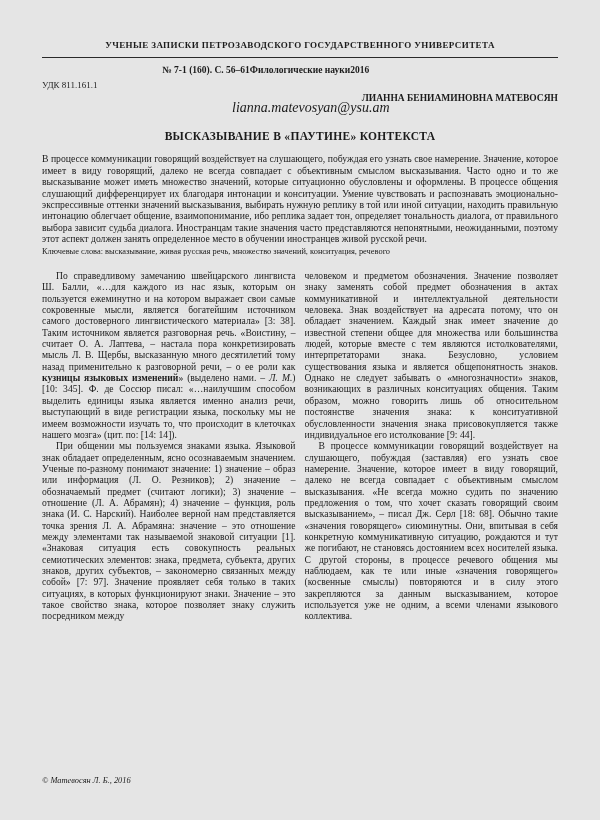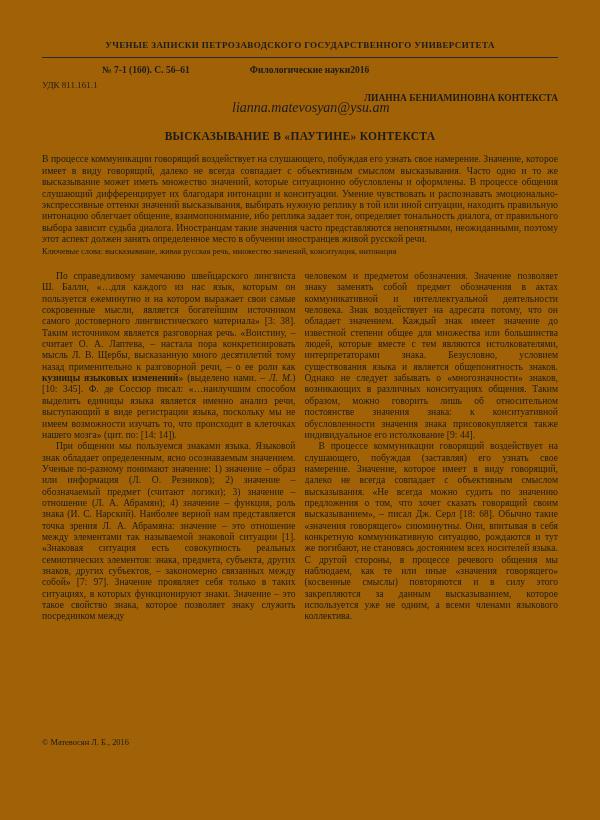--- a/index.html
+++ b/index.html
@@ -5,21 +5,21 @@
   html, body {
     margin: 0; padding: 0;
     background: #ffffff;
   }
   .page {
     width: 600px;
     height: 820px;
     position: relative;
     box-sizing: border-box;
     padding: 40px 42px 0 42px;
-    background: #a16207;
+    background: #e5e5e5;
     color: #1b1b1b;
     font-family: "Liberation Serif", serif;
     overflow: hidden;
   }
   .journal-title {
     text-align: center;
     font-weight: bold;
     font-size: 9px;
     letter-spacing: 0.4px;
     white-space: nowrap;
@@ -30,21 +30,21 @@
     margin: 7px 0 0 0;
   }
   .meta-row {
     display: grid;
     grid-template-columns: 1fr auto 1fr;
     align-items: baseline;
     font-weight: bold;
     font-size: 9.5px;
     margin-top: 7px;
   }
-  .meta-row .issue { text-align: center; }
+  .meta-row .issue { text-align: right; }
   .meta-row .section { text-align: left; }
   .meta-row .year { text-align: left; }
   .udc {
     font-size: 9px;
     margin-top: 5px;
   }
   .author-block {
     width: 326px;
     margin-left: auto;
     margin-top: 3px;
@@ -98,22 +98,23 @@
     line-height: 11.35px;
     text-align: justify;
     hyphens: auto;
     overflow: hidden;
   }
   .col p { margin: 0; }
   .col p.indent { text-indent: 14px; }
   .copyright {
     position: absolute;
     left: 42px;
-    top: 738px;
+    top: 776px;
     font-size: 8.4px;
+    font-style: italic;
   }
   b.run { font-weight: bold; }
   i.run { font-style: italic; }
   b.run i, .bi { font-weight: bold; font-style: italic; }
 </style>
 </head>
 <body>
 
 <div class="page">
 
@@ -121,29 +122,29 @@
     <div class="journal-title">УЧЕНЫЕ ЗАПИСКИ ПЕТРОЗАВОДСКОГО ГОСУДАРСТВЕННОГО УНИВЕРСИТЕТА</div>
     <hr class="header-rule">
     <div class="meta-row">
       <span class="issue">№ 7-1 (160). С. 56–61</span>
       <span class="section">Филологические науки</span>
       <span class="year">2016</span>
     </div>
     <div class="udc">УДК 811.161.1</div>
 
     <div class="author-block">
-      <div class="author-name">ЛИАННА БЕНИАМИНОВНА КОНТЕКСТА</div>
+      <div class="author-name">ЛИАННА БЕНИАМИНОВНА МАТЕВОСЯН</div>
       <div class="author-email">lianna.matevosyan@ysu.am</div>
     </div>
   </header>
 
   <h1 class="article-title">ВЫСКАЗЫВАНИЕ В «ПАУТИНЕ» КОНТЕКСТА</h1>
 
   <p class="abstract">В процессе коммуникации говорящий воздействует на слушающего, побуждая его узнать свое намерение. Значение, которое имеет в виду говорящий, далеко не всегда совпадает с объективным смыслом высказывания. Часто одно и то же высказывание может иметь множество значений, которые ситуационно обусловлены и оформлены. В процессе общения слушающий дифференцирует их благодаря интонации и конситуации. Умение чувствовать и распознавать эмоционально-экспрессивные оттенки значений высказывания, выбирать нужную реплику в той или иной ситуации, находить правильную интонацию облегчает общение, взаимопонимание, ибо реплика задает тон, определяет тональность диалога, от правильного выбора зависит судьба диалога. Иностранцам такие значения часто представляются непонятными, неожиданными, поэтому этот аспект должен занять определенное место в обучении иностранцев живой русской речи.</p>
-  <p class="keywords">Ключевые слова: высказывание, живая русская речь, множество значений, конситуация, интонация</p>
+  <p class="keywords">Ключевые слова: высказывание, живая русская речь, множество значений, конситуация, речевого</p>
 
   <main class="columns">
     <div class="col" id="col-left">
         <p class="indent"><span>По справедливому замечанию швейцарского лингвиста Ш. Балли, «…для каждого из нас язык, которым он пользуется ежеминутно и на котором выражает свои самые сокровенные мысли, является богатейшим источником самого достоверного лингвистического материала» [3: 38]. Таким источником является разговорная речь. «Воистину, – считает О. А. Лаптева, – настала пора конкретизировать мысль Л. В. Щербы, высказанную много десятилетий тому назад применительно к разговорной речи, – о ее роли как </span><b class="run">кузницы языковых изменений</b><span>» (выделено нами. – </span><i class="run">Л. М.</i><span>) [10: 345]. Ф. де Соссюр писал: «…наилучшим способом выделить единицы языка является именно анализ речи, выступающий в виде регистрации языка, поскольку мы не имеем возможности изучать то, что происходит в клеточках нашего мозга» (цит. по: [14: 14]).</span></p>
         <p class="indent"><span>При общении мы пользуемся знаками языка. Языковой знак обладает определенным, ясно осознаваемым значением. Ученые по-разному понимают значение: 1) значение – образ или информация (Л. О. Резников); 2) значение – обозначаемый предмет (считают логики); 3) значение – отношение (Л. А. Абрамян); 4) значение – функция, роль знака (И. С. Нарский). Наиболее верной нам представляется точка зрения Л. А. Абрамяна: значение – это отношение между элементами так называемой знаковой ситуации [1]. «Знаковая ситуация есть совокупность реальных семиотических элементов: знака, предмета, субъекта, других знаков, других субъектов, – закономерно связанных между собой» [7: 97]. Значение проявляет себя только в таких ситуациях, в которых функционируют знаки. Значение – это такое свойство знака, которое позволяет знаку служить посредником между</span></p>
       </div>
     <div class="col" id="col-right">
         <p><span>человеком и предметом обозначения. Значение позволяет знаку заменять собой предмет обозначения в актах коммуникативной и интеллектуальной деятельности человека. Знак воздействует на адресата потому, что он обладает значением. Каждый знак имеет значение до известной степени общее для множества или большинства людей, которые вместе с тем являются истолкователями, интерпретаторами знака. Безусловно, условием существования языка и является общепонятность знаков. Однако не следует забывать о «многозначности» знаков, возникающих в различных конситуациях общения. Таким образом, можно говорить лишь об относительном постоянстве значения знака: к конситуативной обусловленности значения знака присовокупляется также индивидуальное его истолкование [9: 44].</span></p>
         <p class="indent"><span>В процессе коммуникации говорящий воздействует на слушающего, побуждая (заставляя) его узнать свое намерение. Значение, которое имеет в виду говорящий, далеко не всегда совпадает с объективным смыслом высказывания. «Не всегда можно судить по значению предложения о том, что хочет сказать говорящий своим высказыванием», – писал Дж. Серл [18: 68]. Обычно такие «значения говорящего» сиюминутны. Они, впитывая в себя конкретную коммуникативную ситуацию, рождаются и тут же погибают, не становясь достоянием всех носителей языка. С другой стороны, в процессе речевого общения мы наблюдаем, как те или иные «значения говорящего» (косвенные смыслы) повторяются и в силу этого закрепляются за данным высказыванием, которое используется уже не одним, а всеми членами языкового коллектива.</span></p>
       </div>

